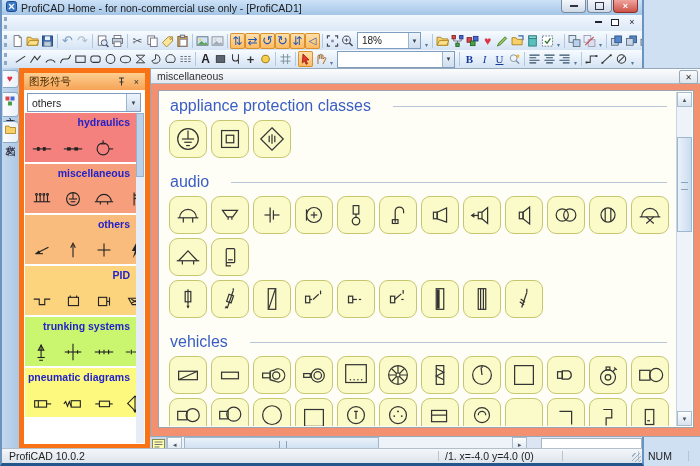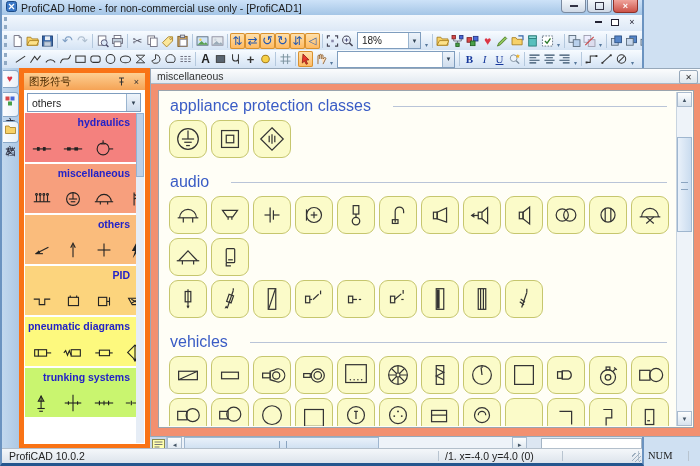--- a/index.html
+++ b/index.html
@@ -97,21 +97,21 @@
   .hthumb{position:absolute;left:2px;top:0;width:195px;height:15px;background:linear-gradient(#e9f1fa,#cadcef);
     border:1px solid #9fb6cf;box-sizing:border-box;}
   .hgrip{position:absolute;top:3px;bottom:3px;left:50%;width:6px;margin-left:-3px;
     border-left:1px solid #8aa4c0;border-right:1px solid #8aa4c0;}
   .hbox{width:112px;height:13px;background:#fff;border:1px solid #a5b5c5;margin-left:14px;box-sizing:border-box;}
   
   .statusbar{position:absolute;left:0;right:0;bottom:0;height:14px;background:linear-gradient(#f4f7fa,#dde4ec);
     border-top:1px solid #b3bfcb;font-size:10.5px;color:#222;}
   .sb-left{position:absolute;left:7px;top:1px;}
   .sb-coords{position:absolute;left:443px;top:1px;text-align:center;}
-  .sb-num{position:absolute;left:646px;top:1px;font-family:Liberation Serif, serif;}
+  .sb-num{position:absolute;left:646px;top:1px;}
   .sb-sep{position:absolute;top:2px;width:1px;height:10px;background:#b8c4d0;}
   .sb-grip{position:absolute;right:1px;bottom:1px;width:9px;height:9px;
     background:repeating-linear-gradient(135deg,transparent 0 2px,#9fb0c0 2px 3px);}
 </style>
 </head>
 <body>
 
 <div class="window">
 
   <div class="titlebar">
@@ -696,52 +696,20 @@
             </span>
             <span>
               <svg width="22" height="22" viewBox="0 0 24 24" fill="none" stroke="#222" stroke-width="1.2">
                 <path d="M5,9 H19 L15,16 H9 Z"></path>
                 <line x1="8" y1="10" x2="16" y2="14.5"></line>
                 <line x1="16" y1="10" x2="8" y2="14.5"></line>
               </svg>
             </span>
           </div>
         </div>
-        <div class="cat" style="background: rgb(253, 249, 126);">
-          <span class="cat-label">pneumatic diagrams</span>
-          <div class="cat-syms">
-            <span>
-              <svg width="22" height="22" viewBox="0 0 24 24" fill="none" stroke="#222" stroke-width="1.2">
-                <rect x="4" y="9.5" width="13" height="7"></rect>
-                <line x1="8" y1="9.5" x2="8" y2="16.5"></line>
-                <line x1="17" y1="13" x2="22" y2="13"></line>
-              </svg>
-            </span>
-            <span>
-              <svg width="22" height="22" viewBox="0 0 24 24" fill="none" stroke="#222" stroke-width="1.2">
-                <polyline points="2,13 4,10.5 6,15.5 8,10.5 10,15.5"></polyline>
-                <rect x="10" y="9.5" width="10" height="7"></rect>
-              </svg>
-            </span>
-            <span>
-              <svg width="22" height="22" viewBox="0 0 24 24" fill="none" stroke="#222" stroke-width="1.2">
-                <rect x="7" y="10" width="11" height="6"></rect>
-                <line x1="2.5" y1="13" x2="7" y2="13"></line>
-                <line x1="18" y1="13" x2="21.5" y2="13"></line>
-              </svg>
-            </span>
-            <span>
-              <svg width="22" height="22" viewBox="0 0 24 24" fill="none" stroke="#222" stroke-width="1.2">
-                <path d="M12,4.5 L20,12.5 L12,20.5 L4,12.5 Z"></path>
-                <line x1="12" y1="4.5" x2="12" y2="22"></line>
-                <path d="M10,19.5 L12,23 L14,19.5 Z" fill="#222" stroke="none"></path>
-              </svg>
-            </span>
-          </div>
-        </div>
         <div class="cat" style="background: rgb(201, 245, 111);">
           <span class="cat-label">trunking systems</span>
           <div class="cat-syms">
             <span>
               <svg width="22" height="22" viewBox="0 0 24 24" fill="none" stroke="#222" stroke-width="1.2">
                 <line x1="11" y1="4" x2="11" y2="18"></line>
                 <path d="M8,10 H14 L11,4.5 Z"></path>
                 <line x1="7" y1="18" x2="15" y2="18"></line>
                 <line x1="9" y1="21" x2="13" y2="21"></line>
               </svg>
@@ -760,20 +728,52 @@
                 <line x1="7" y1="9.5" x2="7" y2="14.5"></line>
                 <line x1="12" y1="9.5" x2="12" y2="14.5"></line>
                 <line x1="17" y1="9.5" x2="17" y2="14.5"></line>
               </svg>
             </span>
             <span>
               <svg width="22" height="22" viewBox="0 0 24 24" fill="none" stroke="#222" stroke-width="1.2">
                 <path d="M2,12 h5 M9,12 h6 M17,12 h5"></path>
                 <line x1="8" y1="9.5" x2="8" y2="14.5"></line>
                 <line x1="16" y1="9.5" x2="16" y2="14.5"></line>
+              </svg>
+            </span>
+          </div>
+        </div>
+        <div class="cat" style="background: rgb(253, 249, 126);">
+          <span class="cat-label">pneumatic diagrams</span>
+          <div class="cat-syms">
+            <span>
+              <svg width="22" height="22" viewBox="0 0 24 24" fill="none" stroke="#222" stroke-width="1.2">
+                <rect x="4" y="9.5" width="13" height="7"></rect>
+                <line x1="8" y1="9.5" x2="8" y2="16.5"></line>
+                <line x1="17" y1="13" x2="22" y2="13"></line>
+              </svg>
+            </span>
+            <span>
+              <svg width="22" height="22" viewBox="0 0 24 24" fill="none" stroke="#222" stroke-width="1.2">
+                <polyline points="2,13 4,10.5 6,15.5 8,10.5 10,15.5"></polyline>
+                <rect x="10" y="9.5" width="10" height="7"></rect>
+              </svg>
+            </span>
+            <span>
+              <svg width="22" height="22" viewBox="0 0 24 24" fill="none" stroke="#222" stroke-width="1.2">
+                <rect x="7" y="10" width="11" height="6"></rect>
+                <line x1="2.5" y1="13" x2="7" y2="13"></line>
+                <line x1="18" y1="13" x2="21.5" y2="13"></line>
+              </svg>
+            </span>
+            <span>
+              <svg width="22" height="22" viewBox="0 0 24 24" fill="none" stroke="#222" stroke-width="1.2">
+                <path d="M12,4.5 L20,12.5 L12,20.5 L4,12.5 Z"></path>
+                <line x1="12" y1="4.5" x2="12" y2="22"></line>
+                <path d="M10,19.5 L12,23 L14,19.5 Z" fill="#222" stroke="none"></path>
               </svg>
             </span>
           </div>
         </div>
       </div>
     <div class="pscroll">
         <div class="pthumb"></div>
       </div>
   </div>
 

